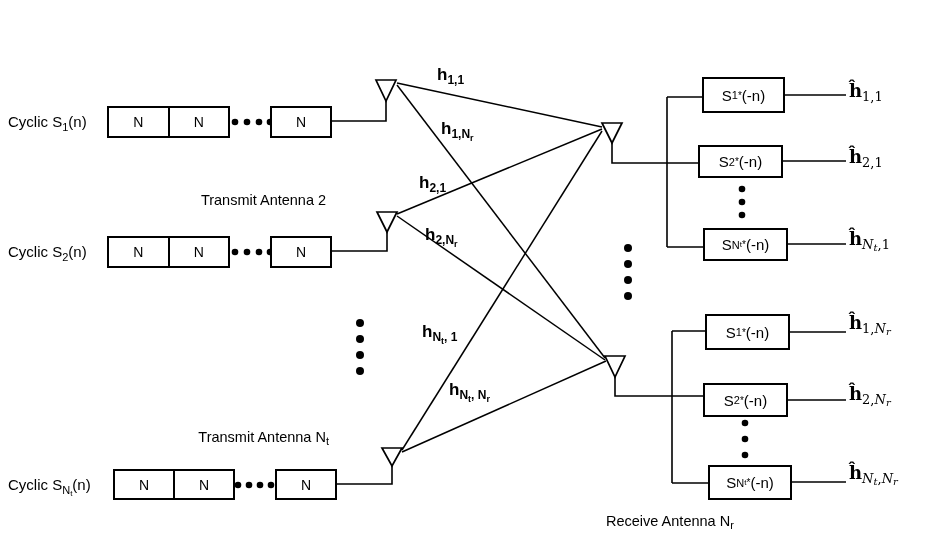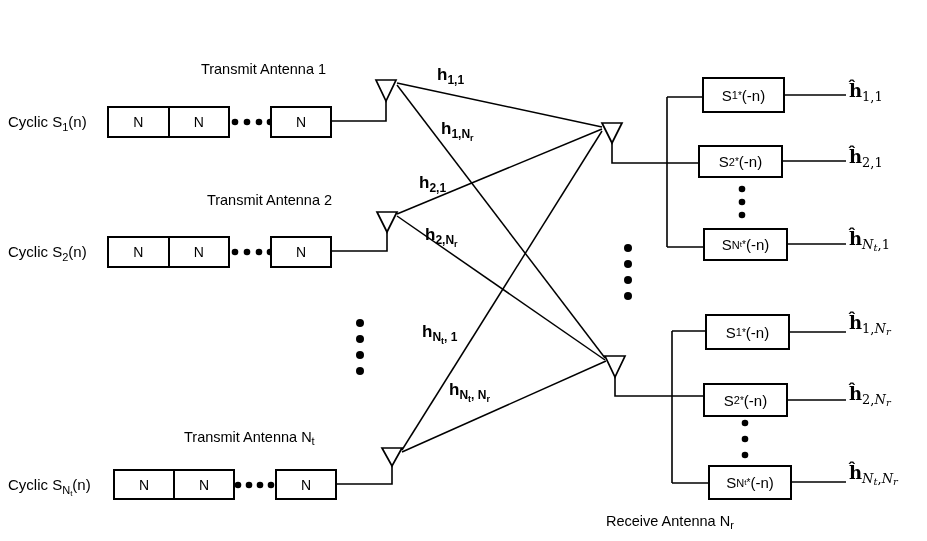--- a/index.html
+++ b/index.html
@@ -99,23 +99,22 @@
         <circle cx="628" cy="296" r="4"></circle>
       <circle cx="742" cy="189" r="3.3"></circle>
         <circle cx="742" cy="202" r="3.3"></circle>
         <circle cx="742" cy="215" r="3.3"></circle>
       <circle cx="745" cy="423" r="3.3"></circle>
         <circle cx="745" cy="439" r="3.3"></circle>
         <circle cx="745" cy="455" r="3.3"></circle>
     </g>
   </svg>
 
-  <div class="ttl" style="left:186px;top:61px;width:155px;text-align:center"><span>Transmit Antenna 1</span><span class="tsub"></span></div>
-  <div class="ttl" style="left:192px;top:192px;width:155px;text-align:center"><span>Transmit Antenna 2</span><span class="tsub"></span></div>
-  <div class="ttl" style="left:184px;top:429px;width:158px;text-align:left"><span>Transmit Antenna N</span><span class="tsub">t</span></div>
+  <div class="ttl" style="left:186px;top:192px;width:155px;text-align:center"><span>Transmit Antenna 2</span><span class="tsub"></span></div>
+  <div class="ttl" style="left:171px;top:429px;width:158px;text-align:right"><span>Transmit Antenna N</span><span class="tsub">t</span></div>
 
   <div class="cyc" style="left:8px;top:113px"><span>Cyclic S</span><span class="sub1">1</span><span class="sub2"></span><span>(n)</span></div>
   <div class="cyc" style="left:8px;top:243px"><span>Cyclic S</span><span class="sub1">2</span><span class="sub2"></span><span>(n)</span></div>
   <div class="cyc" style="left:8px;top:476px"><span>Cyclic S</span><span class="sub1">N</span><span class="sub2">t</span><span>(n)</span></div>
 
   <div class="dbox" style="left:107px;top:106px;width:123px;height:32px">
     <div class="cell">N</div>
     <div class="cell">N</div>
   </div>
   <div class="sbox" style="left:270px;top:106px;width:62px;height:32px">N</div>

